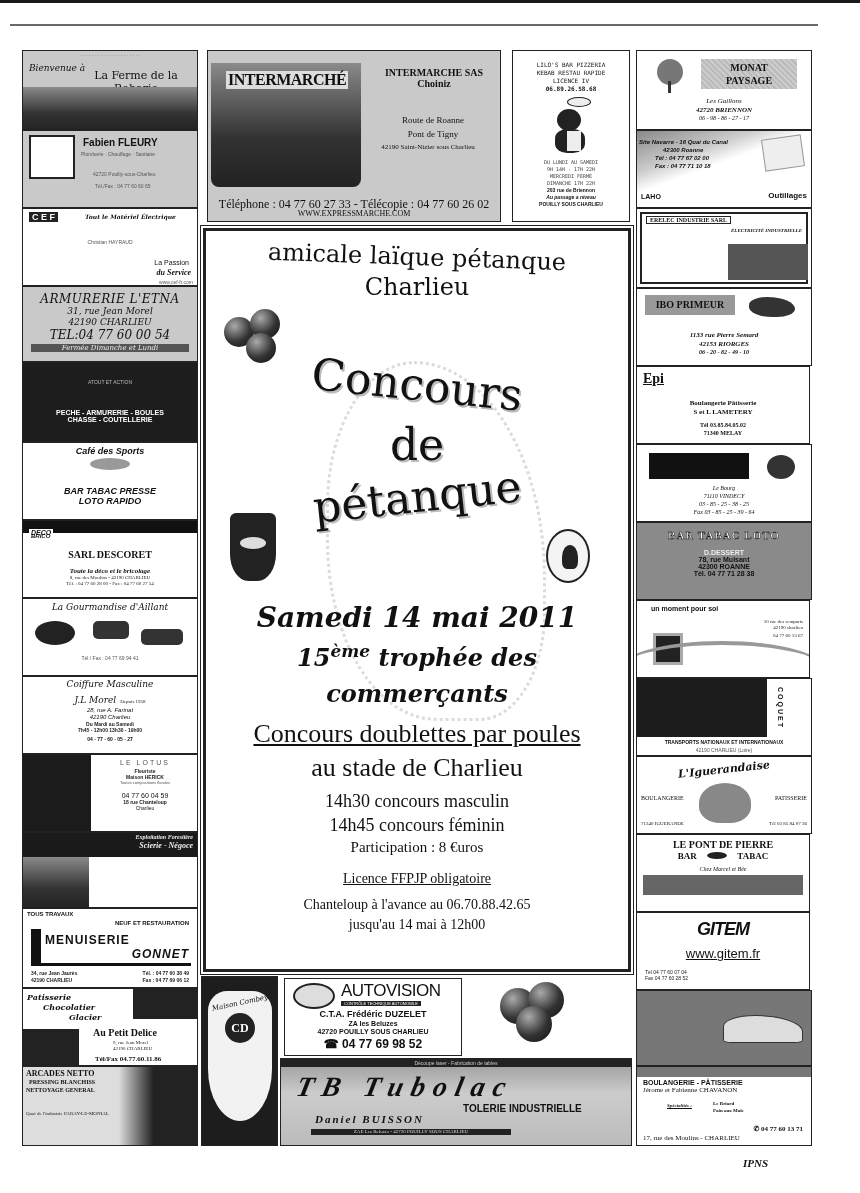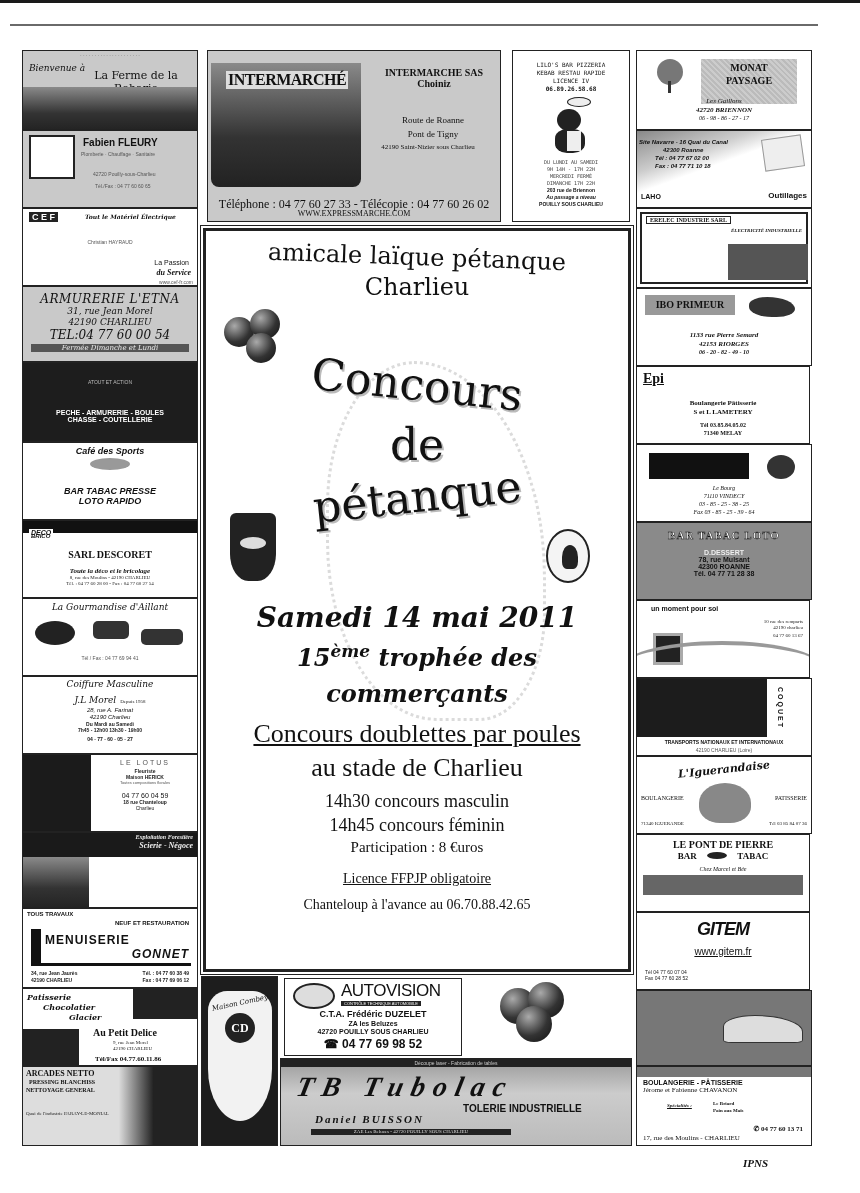--- a/index.html
+++ b/index.html
@@ -174,21 +174,21 @@
   <div class="mono" style="font-size:5px;line-height:7px;color:#444;">MERCREDI FERMÉ</div>
   <div class="mono" style="font-size:5px;line-height:7px;color:#444;">DIMANCHE 17H 22H</div>
   <div class="sans b" style="font-size:5px;line-height:7px;">203 rue de Briennon</div>
   <div class="sans b i" style="font-size:5px;line-height:7px;">Au passage a niveau</div>
   <div class="sans b" style="font-size:5px;line-height:7px;">POUILLY SOUS CHARLIEU</div>
 </div>
 
 <div class="ad" style="left:636px;top:50px;width:176px;height:80px;">
   <div style="position:absolute;left:20px;top:8px;width:26px;height:26px;border-radius:50%;background:#777;"></div>
   <div style="position:absolute;left:31px;top:30px;width:3px;height:12px;background:#333;"></div>
-  <div class="noise" style="position:absolute;left:64px;top:8px;width:96px;height:45px;">
+  <div class="noise" style="position:absolute;left:64px;top:8px;width:96px;height:30px;">
     <div class="b" style="font-size:10px;line-height:13px;margin-top:2px;">MONAT</div>
     <div class="b" style="font-size:10px;line-height:13px;">PAYSAGE</div>
   </div>
   <div class="i" style="position:absolute;left:0;top:46px;width:100%;font-size:7px;">Les Gaillons</div>
   <div class="i b" style="position:absolute;left:0;top:55px;width:100%;font-size:7px;">42720 BRIENNON</div>
   <div class="i" style="position:absolute;left:0;top:64px;width:100%;font-size:6px;">06 - 98 - 86 - 27 - 17</div>
 </div>
 <div class="ad" style="left:636px;top:130px;width:176px;height:78px;background:linear-gradient(160deg,#888 0%,#ccc 30%,#fff 45%);">
   <div class="sans b i" style="position:absolute;left:2px;top:8px;font-size:6px;">Site Navarre - 16 Quai du Canal</div>
   <div class="sans b i" style="position:absolute;left:26px;top:16px;font-size:6px;">42300 Roanne</div>
@@ -265,21 +265,21 @@
     <span class="b">BAR</span>
     <span style="display:inline-block;width:20px;height:7px;border-radius:50%;background:#222;margin:0 8px;"></span>
     <span class="b">TABAC</span>
   </div>
   <div class="i" style="font-size:6px;margin-top:4px;">Chez Marcel et Bée</div>
   <div class="noise" style="margin:3px 6px 0;height:20px;background:#666;"></div>
 </div>
 <div class="ad" style="left:636px;top:912px;width:174px;height:78px;">
   <div class="sans b i" style="margin-top:6px;font-size:18px;letter-spacing:-1px;">GITEM</div>
   <div class="tiny" style="height:6px;"></div>
-  <div class="sans" style="font-size:10px;text-decoration:underline;">www.gitem.fr</div>
+  <div class="sans" style="font-size:13px;text-decoration:underline;">www.gitem.fr</div>
   <div class="sans tiny" style="position:absolute;left:8px;top:56px;color:#222;">Tél 04 77 60 07 04</div>
   <div class="sans tiny" style="position:absolute;left:8px;top:62px;color:#222;">Fax 04 77 60 28 52</div>
 </div>
 <div class="ad" style="left:636px;top:990px;width:176px;height:76px;background:#777;">
   <div style="position:absolute;left:86px;top:24px;width:80px;height:28px;border-radius:40% 60% 10% 10%;background:#ddd;border:1px solid #333;"></div>
 </div>
 <div class="ad" style="left:636px;top:1066px;width:176px;height:80px;">
   <div class="noise" style="height:10px;background:#777;"></div>
   <div class="sans b" style="font-size:7px;text-align:left;padding-left:6px;margin-top:2px;">BOULANGERIE - PÂTISSERIE</div>
   <div style="font-size:7px;text-align:left;padding-left:6px;">Jérome et Fabienne CHAVANON</div>
@@ -348,15 +348,16 @@
     <span>trophée des</span>
   </div>
   <div class="ct" style="top:448px;font-family:'DejaVu Serif',serif;font-style:italic;font-weight:bold;font-size:24px;">commerçants</div>
   <div class="ct" style="top:488px;font-family:'Liberation Serif',serif;font-size:26px;text-decoration:underline;">Concours doublettes par poules</div>
   <div class="ct" style="top:522px;font-family:'Liberation Serif',serif;font-size:26px;">au stade de Charlieu</div>
   <div class="ct" style="top:560px;font-family:'Liberation Serif',serif;font-size:18px;">14h30 concours masculin</div>
   <div class="ct" style="top:584px;font-family:'Liberation Serif',serif;font-size:18px;">14h45 concours féminin</div>
   <div class="ct" style="top:608px;font-family:'Liberation Serif',serif;font-size:15px;">Participation : 8 €uros</div>
   <div class="ct" style="top:640px;font-family:'Liberation Serif',serif;font-size:14px;text-decoration:underline;">Licence FFPJP obligatoire</div>
   <div class="ct" style="top:666px;font-family:'Liberation Serif',serif;font-size:14px;">Chanteloup à l'avance au 06.70.88.42.65</div>
+  <div class="ct" style="top:686px;font-family:'Liberation Serif',serif;font-size:14px;">jusqu'au 14 mai à 12h00</div>
 </div>
 
 <div class="ipns">IPNS</div>
 
 </body></html>

